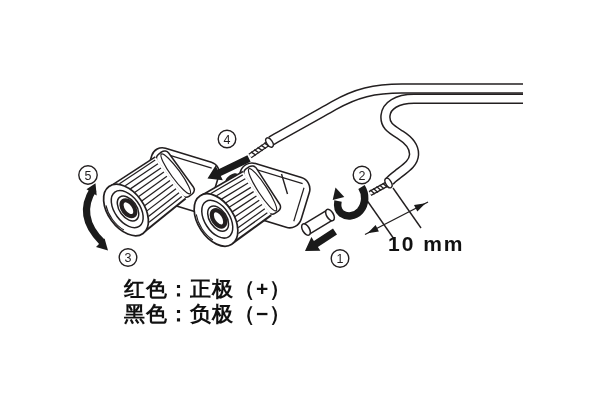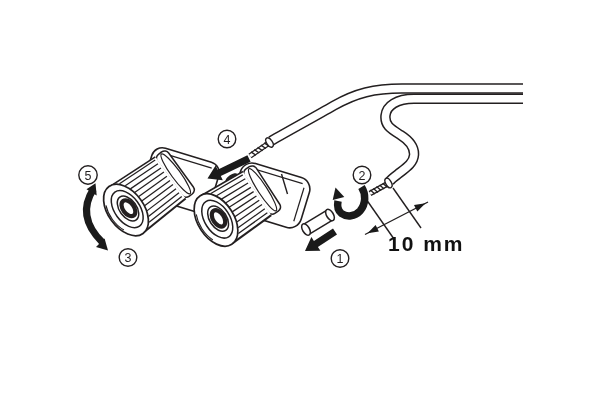--- a/index.html
+++ b/index.html
@@ -182,14 +182,16 @@
     <circle cx="227" cy="139" r="8.8" fill="#fff" stroke="#231f20" stroke-width="1.4"></circle>
     <text class="callout-num" x="227" y="143.5" text-anchor="middle">4</text>
   </g>
   <g>
     <circle cx="88" cy="175" r="9.2" fill="#fff" stroke="#231f20" stroke-width="1.4"></circle>
     <text class="callout-num" x="88" y="179.5" text-anchor="middle">5</text>
   </g>
 </svg>
 
   <div class="legend">
+    <div>红色：正极（+）</div>
+    <div>黑色：负极（−）</div>
   </div>
 </div>
 
 </body></html>

